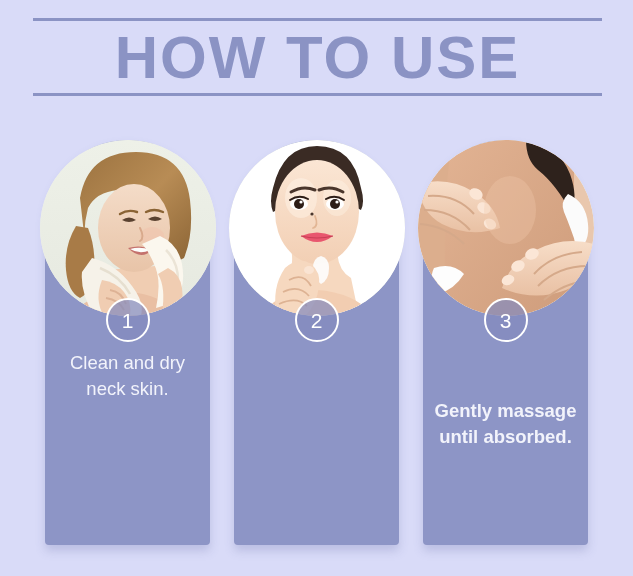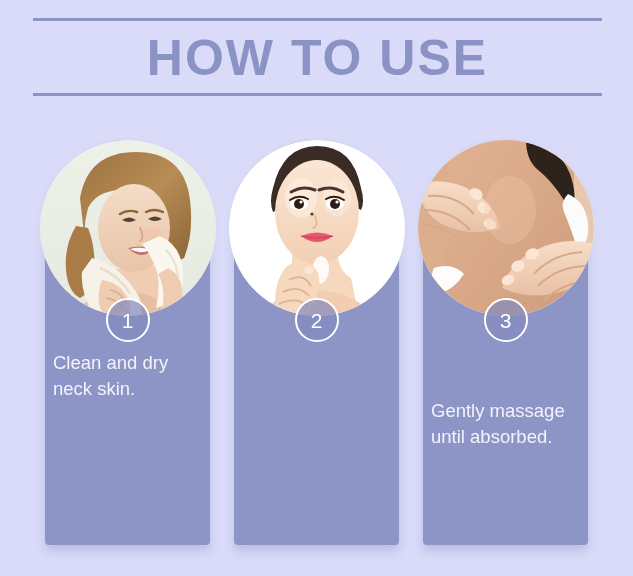--- a/index.html
+++ b/index.html
@@ -33,21 +33,21 @@
   .rule.top  { top: 0; }
   .rule.bottom { bottom: 0; }
   .page-title {
     position: absolute;
     left: 0;
     top: 0;
     width: 569px;
     height: 78px;
     line-height: 80px;
     text-align: center;
-    font-size: 50px;
+    font-size: 60px;
     font-weight: bold;
     letter-spacing: 2px;
     color: #8b93c4;
     white-space: nowrap;
   }
 
   
   .steps {
     position: absolute;
     left: 0;
@@ -103,27 +103,27 @@
     text-align: center;
     box-sizing: border-box;
   }
 
   
   .step-caption {
     position: absolute;
     left: 8px;
     right: 8px;
     top: 210px;
-    text-align: left;
+    text-align: center;
     color: #f2f3fb;
     font-size: 18.5px;
     line-height: 26px;
   }
   .step-card.align-middle .step-caption { top: 206px; }
-  .step-card.align-lower  .step-caption { top: 258px; }
+  .step-card.align-lower  .step-caption { top: 258px; font-weight: bold; }
 </style>
 </head>
 <body>
 
 <div class="header">
   <div class="rule top"></div>
   <div class="page-title">HOW TO USE</div>
   <div class="rule bottom"></div>
 </div>
 

